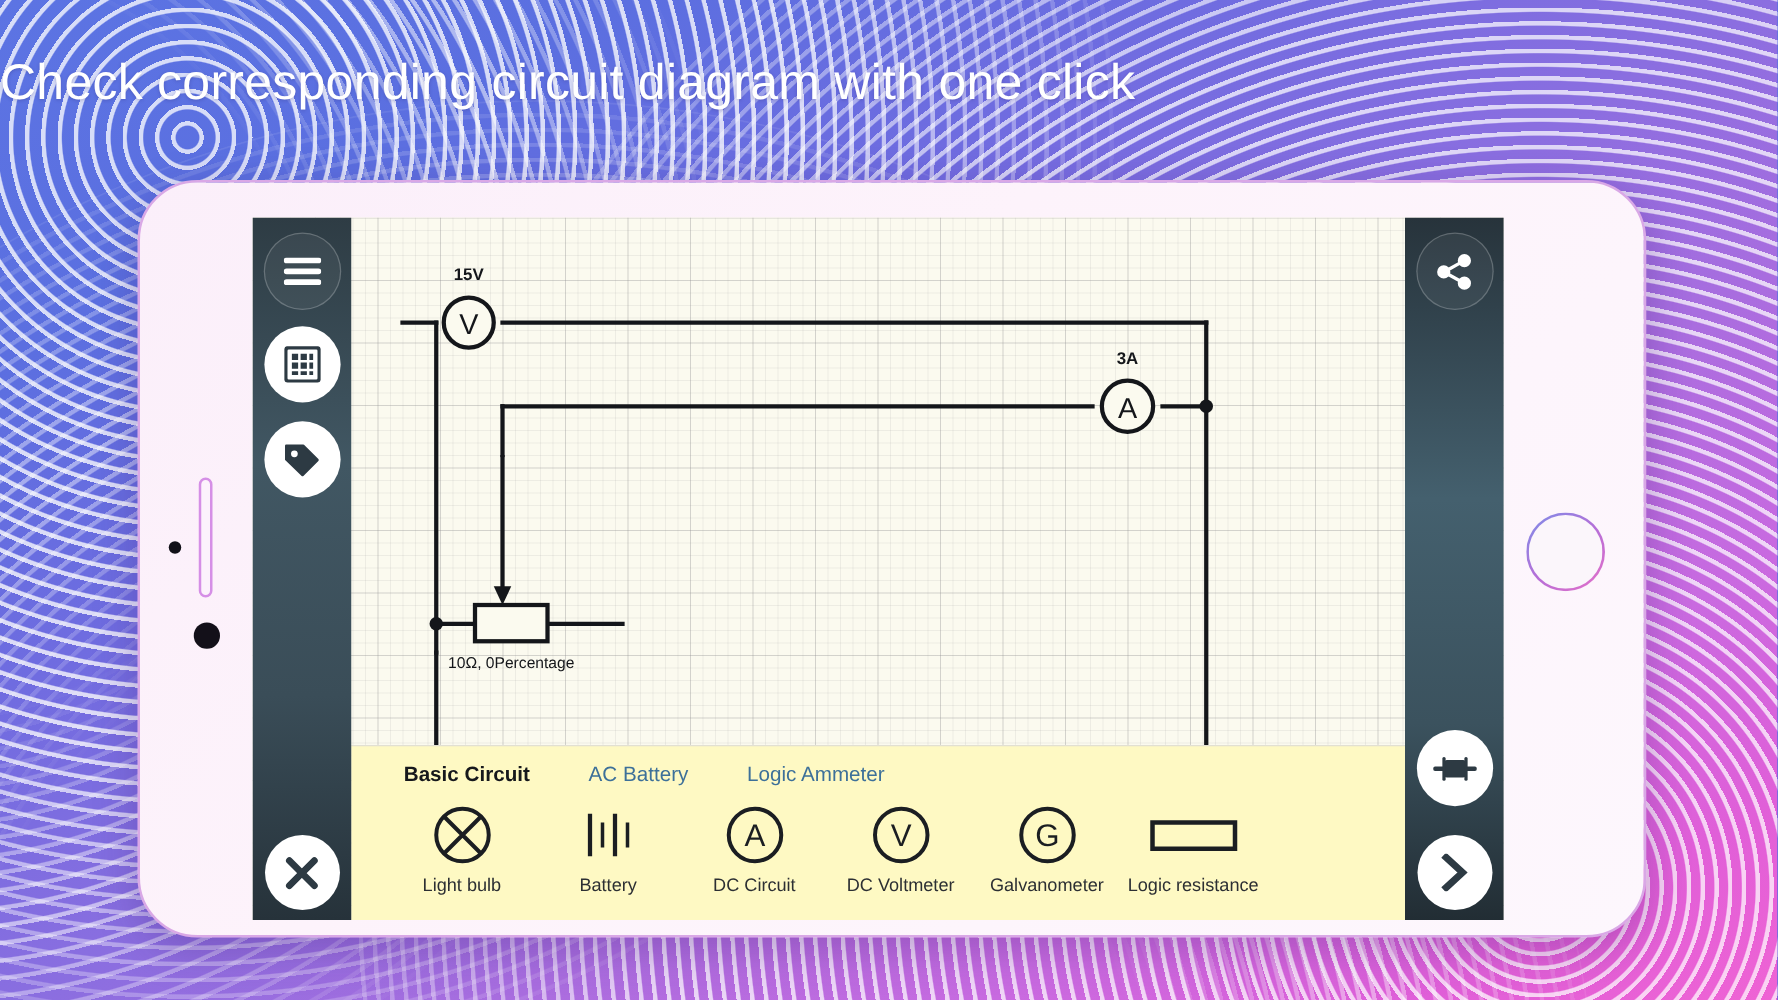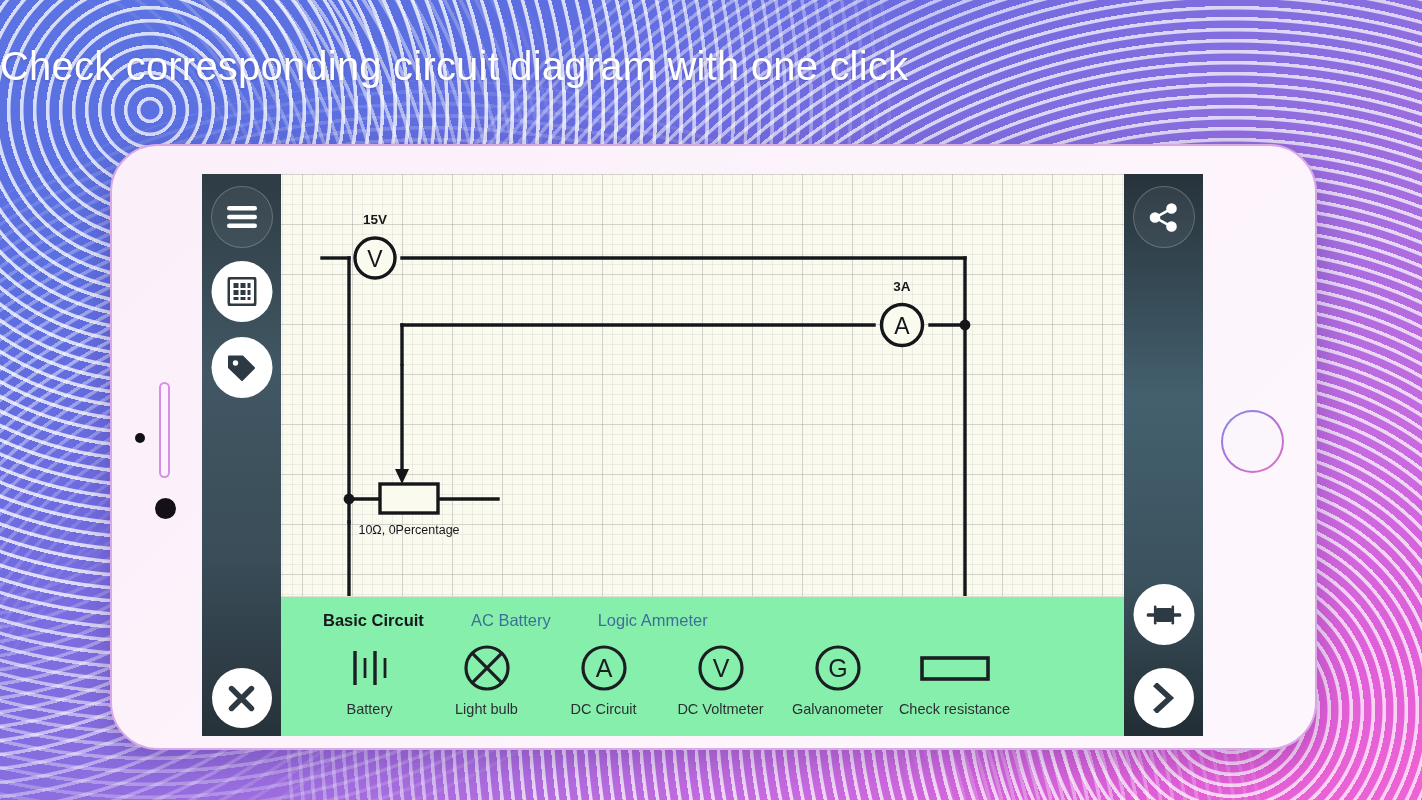--- a/index.html
+++ b/index.html
@@ -151,21 +151,21 @@
     border-radius:50%;
     display:flex; align-items:center; justify-content:center;
   }
   .btn-white { background:#ffffff; }
   .btn-ghost { background:rgba(255,255,255,.055); border:1.6px solid rgba(255,255,255,.22); }
 
   
   #palette {
     position:absolute; left:79px; right:79px; bottom:0;
     height:140px;
-    background:#86efac;
+    background:#fef9c3;
     border-top:1px solid #e2e0d2;
     z-index:4;
     overflow:hidden;
   }
   #tabs {
     display:flex; gap:47px;
     padding:14px 0 0 42px;
     font-size:16.5px;
   }
   .tab { white-space:nowrap; cursor:pointer; }
@@ -348,46 +348,46 @@
       <div id="tabs">
         <div class="tab tab-active">Basic Circuit</div>
         <div class="tab tab-idle">AC Battery</div>
         <div class="tab tab-idle">Logic Ammeter</div>
       </div>
 
       <div id="components">
 
         <div class="comp">
           <div class="comp-sym">
+            <svg width="52" height="52" viewBox="0 0 52 52">
+              <circle cx="26" cy="26" r="21" fill="none" stroke="#1b1e22" stroke-width="3.2"></circle>
+              <path d="M11.2 11.2 L40.8 40.8 M40.8 11.2 L11.2 40.8" stroke="#1b1e22" stroke-width="3.2"></path>
+            </svg>
+          </div>
+          <div class="comp-label">Light bulb</div>
+        </div>
+
+        <div class="comp">
+          <div class="comp-sym">
             <svg width="50" height="50" viewBox="0 0 50 50">
               <g stroke="#1b1e22" stroke-linecap="butt" fill="none">
                 <path d="M10 8  L10 42" stroke-width="3.4"></path>
                 <path d="M20 15 L20 35" stroke-width="2.8"></path>
                 <path d="M30 8  L30 42" stroke-width="3.4"></path>
                 <path d="M40 15 L40 35" stroke-width="2.8"></path>
               </g>
             </svg>
           </div>
           <div class="comp-label">Battery</div>
         </div>
 
         <div class="comp">
           <div class="comp-sym">
             <svg width="52" height="52" viewBox="0 0 52 52">
               <circle cx="26" cy="26" r="21" fill="none" stroke="#1b1e22" stroke-width="3.2"></circle>
-              <path d="M11.2 11.2 L40.8 40.8 M40.8 11.2 L11.2 40.8" stroke="#1b1e22" stroke-width="3.2"></path>
-            </svg>
-          </div>
-          <div class="comp-label">Light bulb</div>
-        </div>
-
-        <div class="comp">
-          <div class="comp-sym">
-            <svg width="52" height="52" viewBox="0 0 52 52">
-              <circle cx="26" cy="26" r="21" fill="none" stroke="#1b1e22" stroke-width="3.2"></circle>
               <text x="26" y="35" text-anchor="middle" font-size="25" fill="#1b1e22">A</text>
             </svg>
           </div>
           <div class="comp-label">DC Circuit</div>
         </div>
 
         <div class="comp">
           <div class="comp-sym">
             <svg width="52" height="52" viewBox="0 0 52 52">
               <circle cx="26" cy="26" r="21" fill="none" stroke="#1b1e22" stroke-width="3.2"></circle>
@@ -407,20 +407,20 @@
           </div>
           <div class="comp-label">Galvanometer</div>
         </div>
 
         <div class="comp">
           <div class="comp-sym">
             <svg width="72" height="40" viewBox="0 0 72 40">
               <rect x="3" y="10" width="66" height="21" fill="none" stroke="#1b1e22" stroke-width="3.6"></rect>
             </svg>
           </div>
-          <div class="comp-label">Check resistance</div>
+          <div class="comp-label">Logic resistance</div>
         </div>
 
       </div>
     </div>
 
   </div>
 </div>
 
 </body></html>

